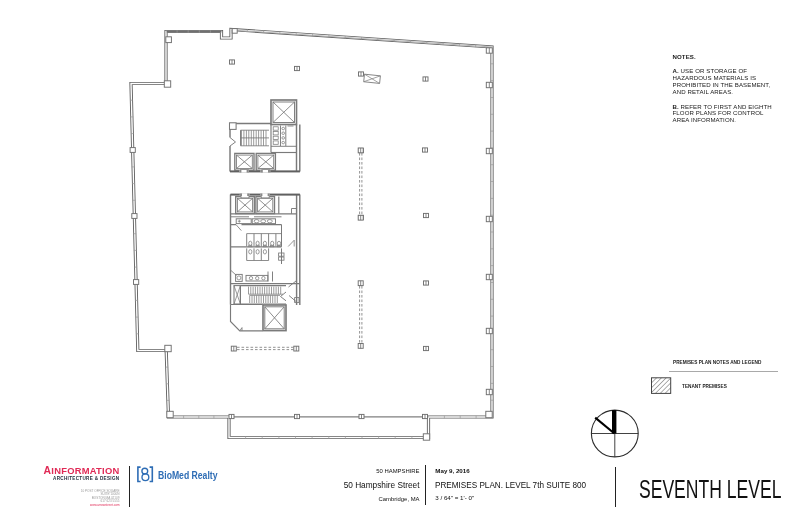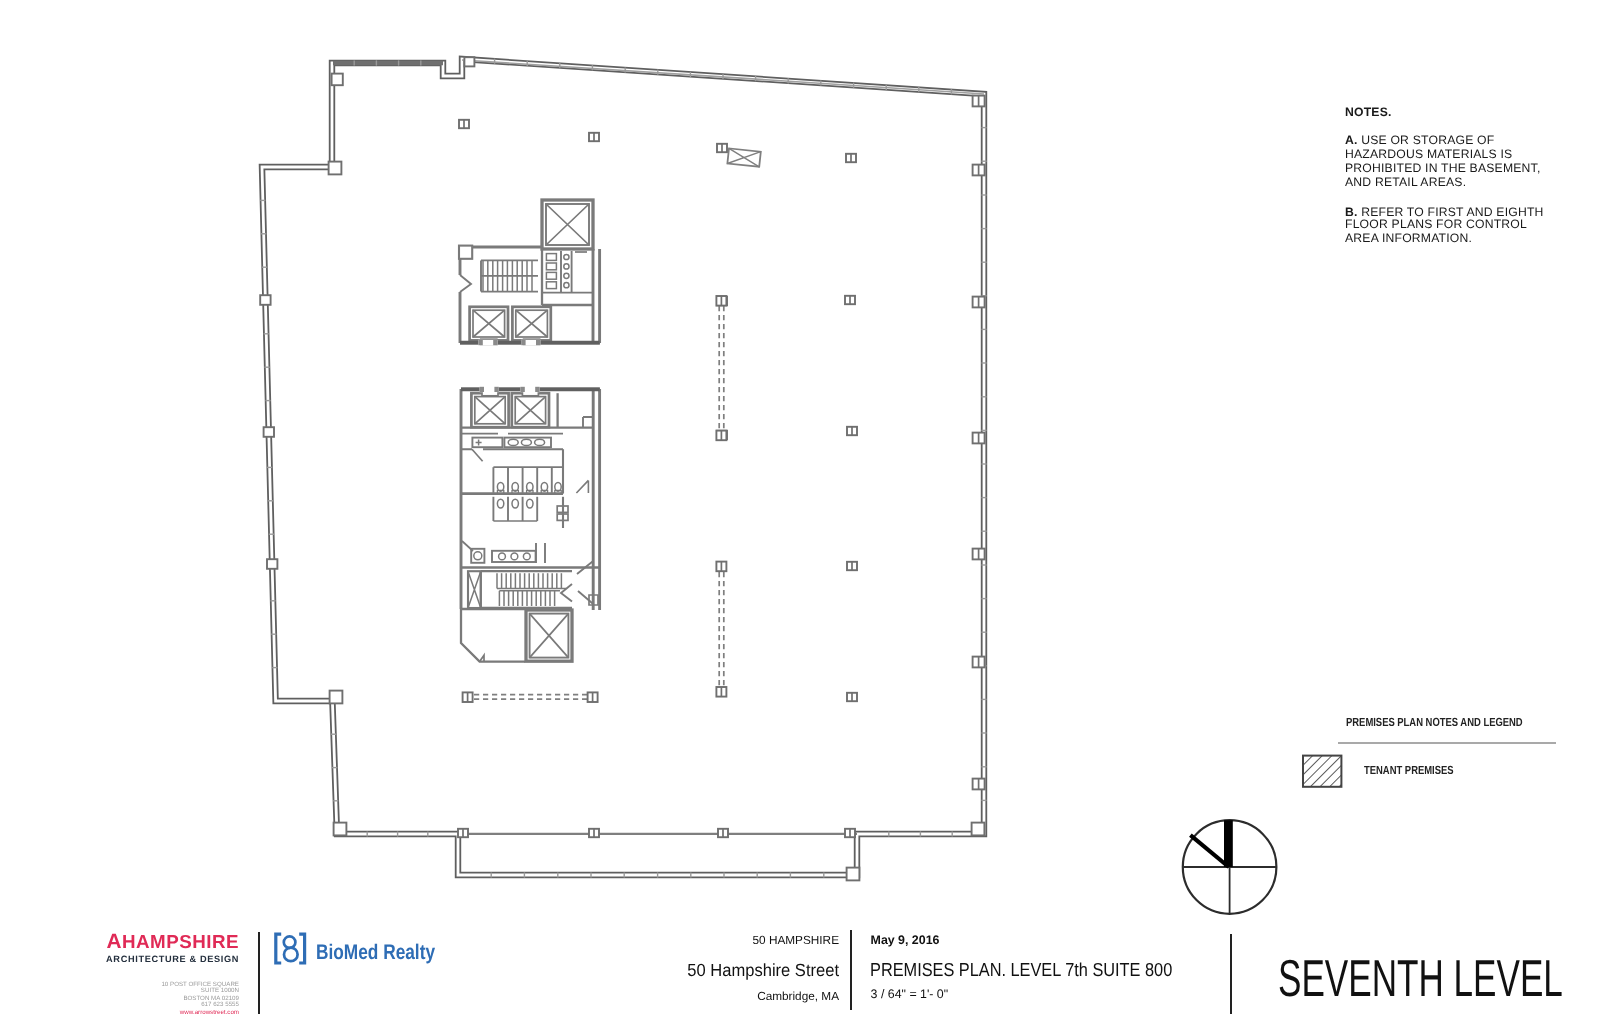--- a/index.html
+++ b/index.html
@@ -401,21 +401,21 @@
 
 <div class="abs notes" style="left:672.5px;top:103.5px;"><b>B.</b> REFER TO FIRST AND EIGHTH<br>FLOOR PLANS FOR CONTROL<br>AREA INFORMATION.</div>
 
 <div class="abs" style="left:672.5px;top:358.5px;font-size:5.9px;font-weight:bold;color:#222;white-space:nowrap;transform:scaleX(0.80);transform-origin:0 0;">PREMISES PLAN NOTES AND LEGEND</div>
 
 <div class="abs" style="left:669px;top:370.8px;width:109px;height:1.4px;background:#a9a9a9;"></div>
 
 <div class="abs" style="left:681.5px;top:383px;font-size:5.9px;font-weight:bold;color:#222;white-space:nowrap;transform:scaleX(0.80);transform-origin:0 0;">TENANT PREMISES</div>
 
 <div class="abs" style="left:41px;top:466.2px;width:78.5px;text-align:right;">
-  <div style="font-size:10.4px;font-weight:bold;color:#e02a56;letter-spacing:0.25px;line-height:10px;">A<span style="font-size:9.4px;">HAMPSHIRE</span></div>
+  <div style="font-size:10.4px;font-weight:bold;color:#e02a56;letter-spacing:0.25px;line-height:10px;">A<span style="font-size:9.4px;">INFORMATION</span></div>
   <div style="font-size:4.6px;font-weight:bold;color:#25303e;letter-spacing:0.32px;line-height:5.4px;">ARCHITECTURE &amp; DESIGN</div>
   <div style="margin-top:8.2px;font-size:3.1px;color:#9a9a9a;line-height:3.4px;">10 POST OFFICE SQUARE<br>SUITE 1000N<br>BOSTON MA 02109<br>617 623 5555</div>
   <div style="margin-top:0.6px;font-size:3.1px;color:#e02a56;line-height:3.4px;">www.arrowstreet.com</div>
 </div>
 
 <div class="abs" style="left:129.2px;top:466px;width:1.1px;height:41px;background:#222;"></div>
 
 <svg class="abs" style="left:135px;top:464px" width="95" height="22" viewBox="0 0 95 22">
   <path d="M5.6 3.1 H2.9 V17.5 H5.6" fill="none" stroke="#2e6db5" stroke-width="1.6"></path>
   <path d="M14.6 3.1 H17.3 V17.5 H14.6" fill="none" stroke="#2e6db5" stroke-width="1.6"></path>

